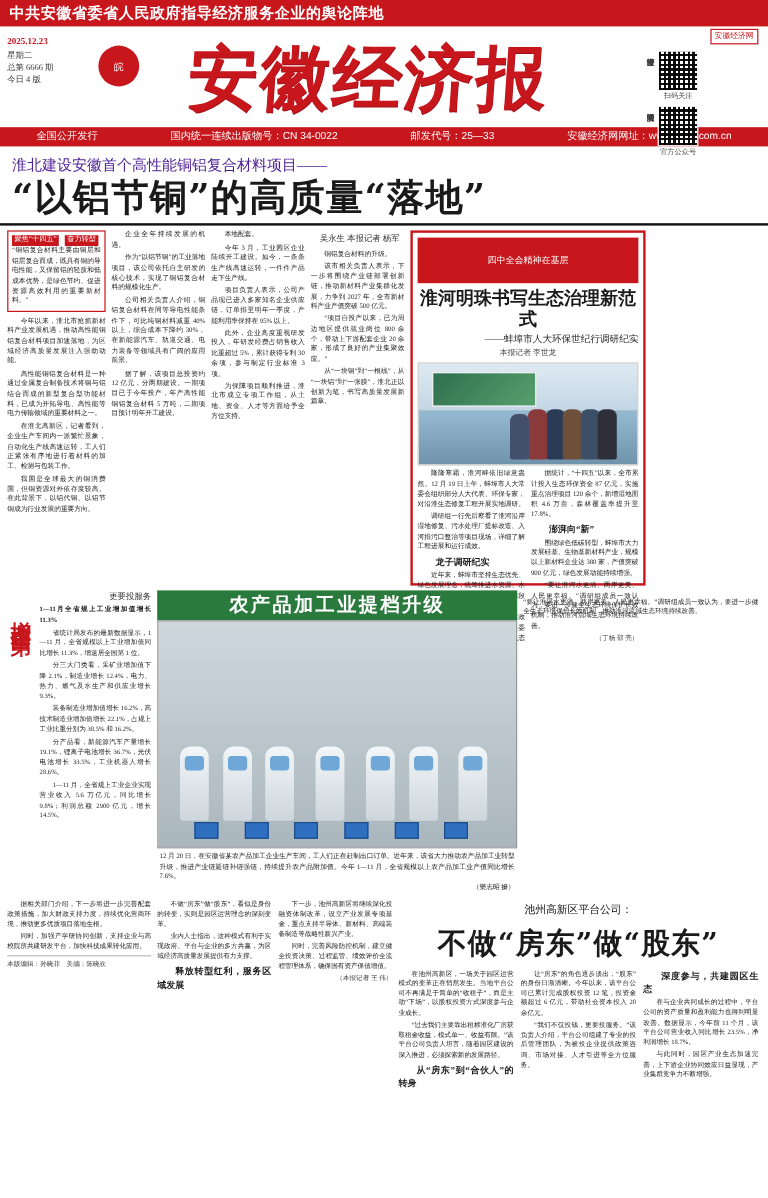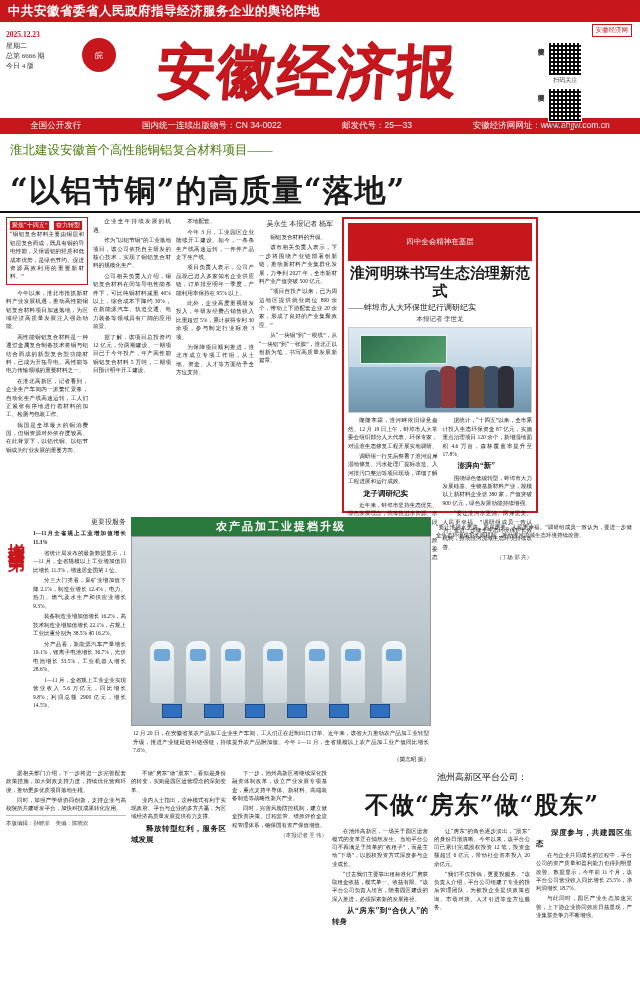--- a/index.html
+++ b/index.html
@@ -16,21 +16,21 @@
   
   .top-banner {
     background:#c8161d; color:#fff;
     height:22px; display:flex; align-items:center;
     padding:0 8px; font-size:12.5px; letter-spacing:.5px;
     font-family:"Liberation Sans", sans-serif; font-weight:bold;
   }
 
   
   .masthead {
-    position:relative; height:96px; border-bottom:0;
+    position:relative; height:84px; border-bottom:0;
     display:flex; align-items:stretch;
     padding:4px 6px 0 6px;
   }
   .mh-left {
     width:70px; font-size:7px; line-height:1.45; color:#333;
     padding-top:4px; text-align:left;
   }
   .mh-left div { white-space:nowrap; }
   .mh-date { color:#c8161d; font-weight:bold; font-size:7.5px; }
   .mh-logo {
@@ -76,21 +76,21 @@
   .info-bar {
     background:#c8161d; color:#fff; height:16px;
     display:flex; align-items:center; justify-content:space-around;
     font-size:8.5px; font-family:"Liberation Sans", sans-serif;
   }
 
   
   .lead {
     padding:8px 10px 4px 10px; border-bottom:2px solid #111;
   }
-  .lead-kicker { font-size:12.5px; color:#4d7c0f; margin-bottom:15px; }
+  .lead-kicker { font-size:12.5px; color:#4c1d95; margin-bottom:2px; }
   .lead-title {
     font-size:31px; font-weight:bold; letter-spacing:1px;
     font-family:"DejaVu Serif", serif; line-height:1.08;
   }
 
   
   .main-grid {
     display:flex; padding:4px 6px 0 6px; gap:5px;
     height:300px;
   }
@@ -117,21 +117,21 @@
   }
   .feature-tag {
     background:#c8161d; color:#fff; font-size:7.5px;
     text-align:center; padding:14px 0; margin-bottom:3px;
     font-family:"Liberation Sans", sans-serif;
   }
   .feature-title {
     font-size:15px; font-weight:bold; text-align:center; line-height:1.2;
     font-family:"DejaVu Serif", serif;
   }
-  .feature-sub { font-size:8px; text-align:left; margin:2px 0; color:#222;}
+  .feature-sub { font-size:8px; text-align:right; margin:2px 0; color:#222;}
   .feature-by { font-size:6.5px; text-align:center; color:#444; margin-bottom:3px;}
   .feature-photo {
     width:100%; height:86px; position:relative; overflow:hidden;
     background:linear-gradient(#b9cfe0, #8fb4cc 55%, #6f93ab);
     border:1px solid #ccc;
   }
   .fp-wall { position:absolute; left:0; top:0; width:100%; height:46%;
     background:linear-gradient(#dfe9f2,#c3d6e4);}
   .fp-poster { position:absolute; left:6%; top:8%; width:48%; height:34%;
     background:linear-gradient(135deg,#2e6f4e,#58a06e); border:1px solid #eee;}
@@ -149,21 +149,21 @@
     font-size:17px; font-weight:bold; color:#c8161d;
     height:150px; letter-spacing:3px; font-family:"DejaVu Serif", serif;
   }
   .stat-wrap { display:flex; gap:4px; }
   .stat-body { font-size:5.5px; line-height:1.55; text-align:justify; flex:1;}
   .stat-body p { margin:0 0 2px; text-indent:2em;}
   .stat-head { font-size:7px; text-align:right; color:#333; margin-bottom:2px;}
 
   .photo-block { width:300px; }
   .photo-banner {
-    background:#2b7a3d; color:#fff; font-size:11px; font-weight:bold;
+    background:#2b7a3d; color:#fff; font-size:16px; font-weight:bold;
     text-align:center; padding:2px 0; letter-spacing:2px;
   }
   .photo {
     width:100%; height:190px; position:relative; overflow:hidden;
     background:linear-gradient(#cfd8dd,#aab6bd);
     border:1px solid #999;
   }
   .worker { position:absolute; bottom:12%; width:24px; height:62px;
     background:linear-gradient(#f2f6f8,#cdd6db); border-radius:9px 9px 3px 3px;}
   .worker:after{ content:""; position:absolute; left:4px; top:8px;

